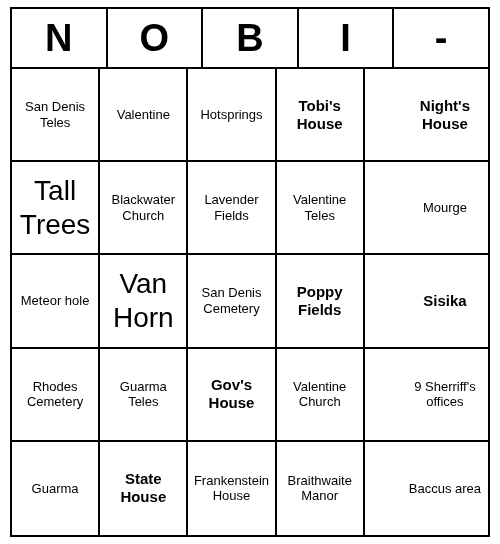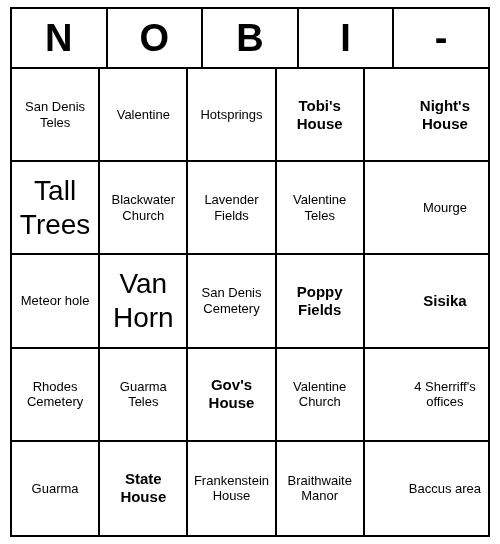--- a/index.html
+++ b/index.html
@@ -104,21 +104,21 @@
         <div class="cell large">Van Horn</div>
         <div class="cell">San Denis Cemetery</div>
         <div class="cell medium">Poppy Fields</div>
         <div class="cell medium">Sisika</div>
       </div>
       <div class="grid-row">
         <div class="cell">Rhodes Cemetery</div>
         <div class="cell">Guarma Teles</div>
         <div class="cell medium">Gov's House</div>
         <div class="cell">Valentine Church</div>
-        <div class="cell">4 Sherriff's offices</div>
+        <div class="cell">9 Sherriff's offices</div>
       </div>
       <div class="grid-row">
         <div class="cell">Guarma</div>
         <div class="cell medium">State House</div>
         <div class="cell">Frankenstein House</div>
         <div class="cell">Braithwaite Manor</div>
         <div class="cell">Baccus area</div>
       </div>
     </div>
 </div>

